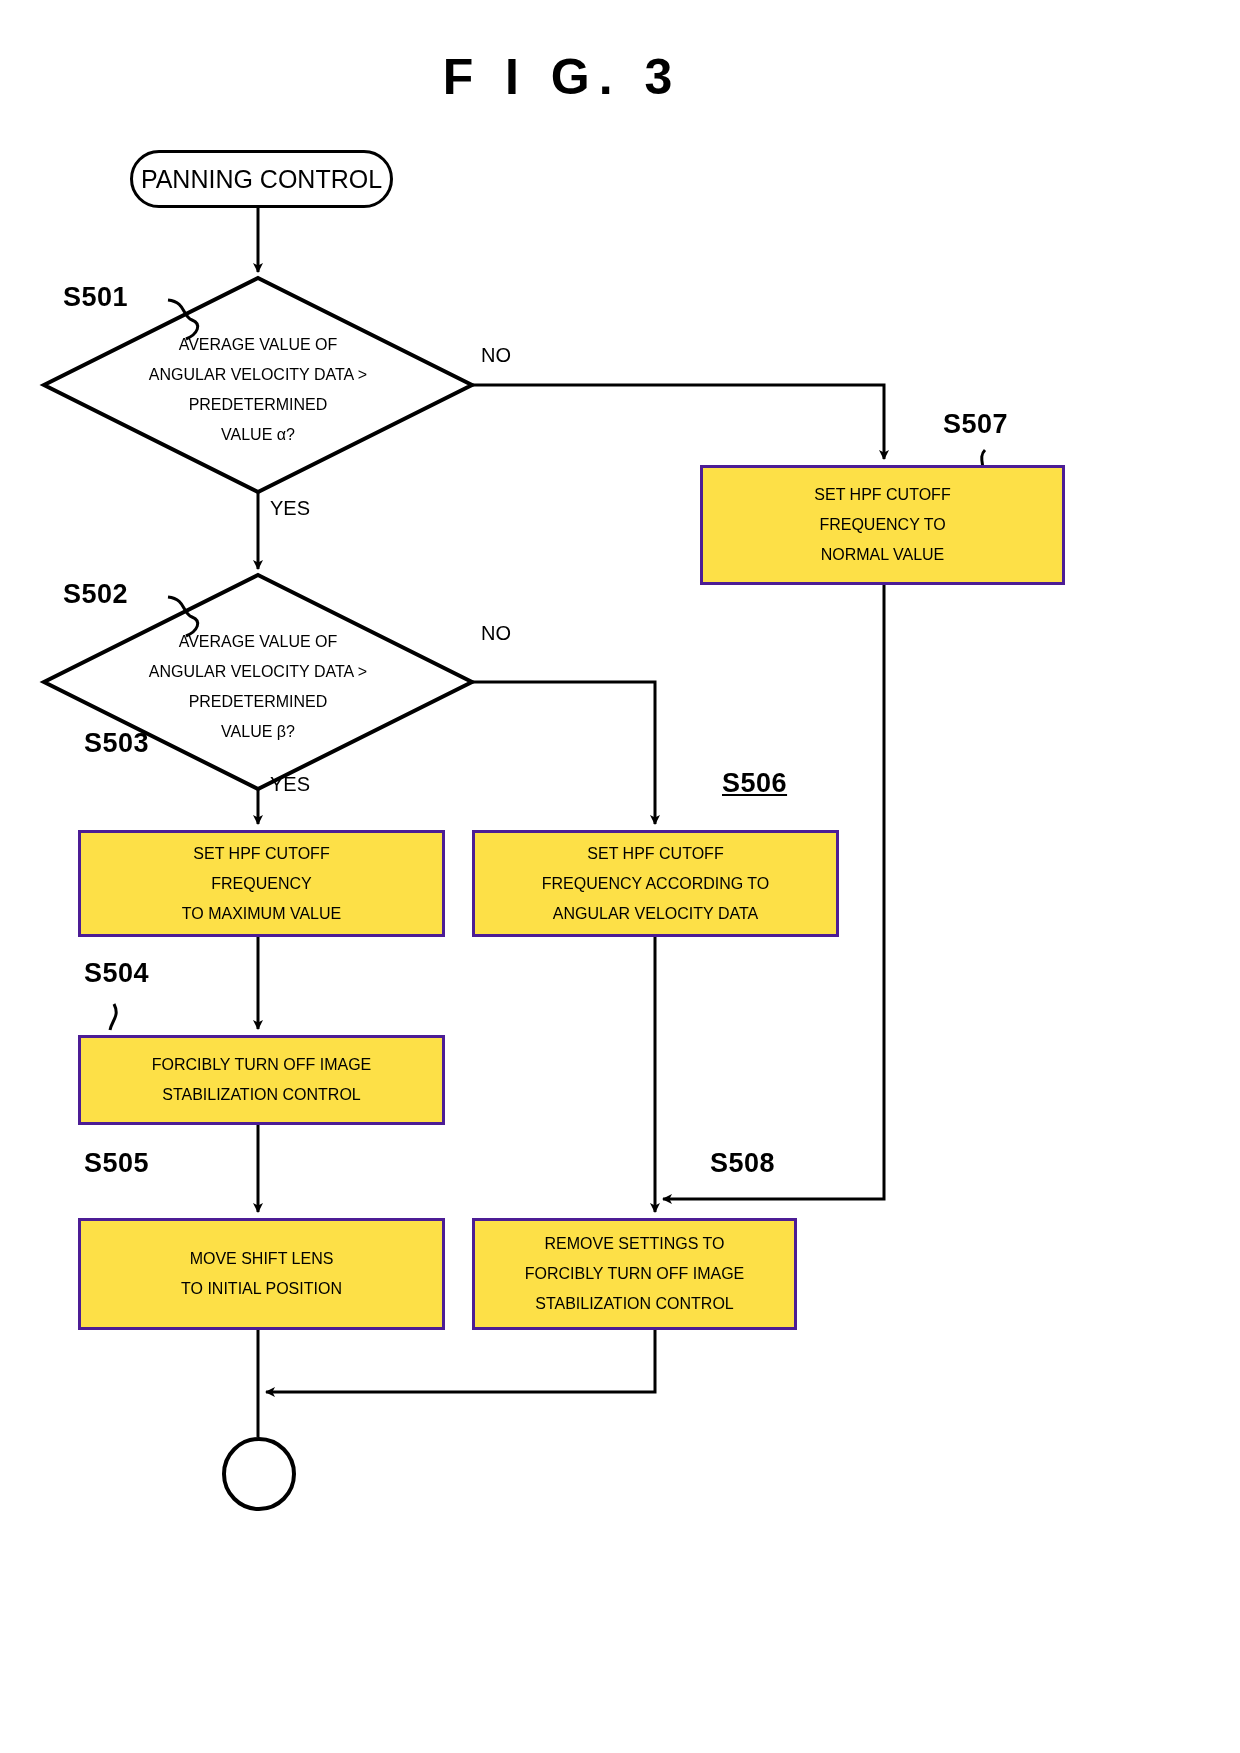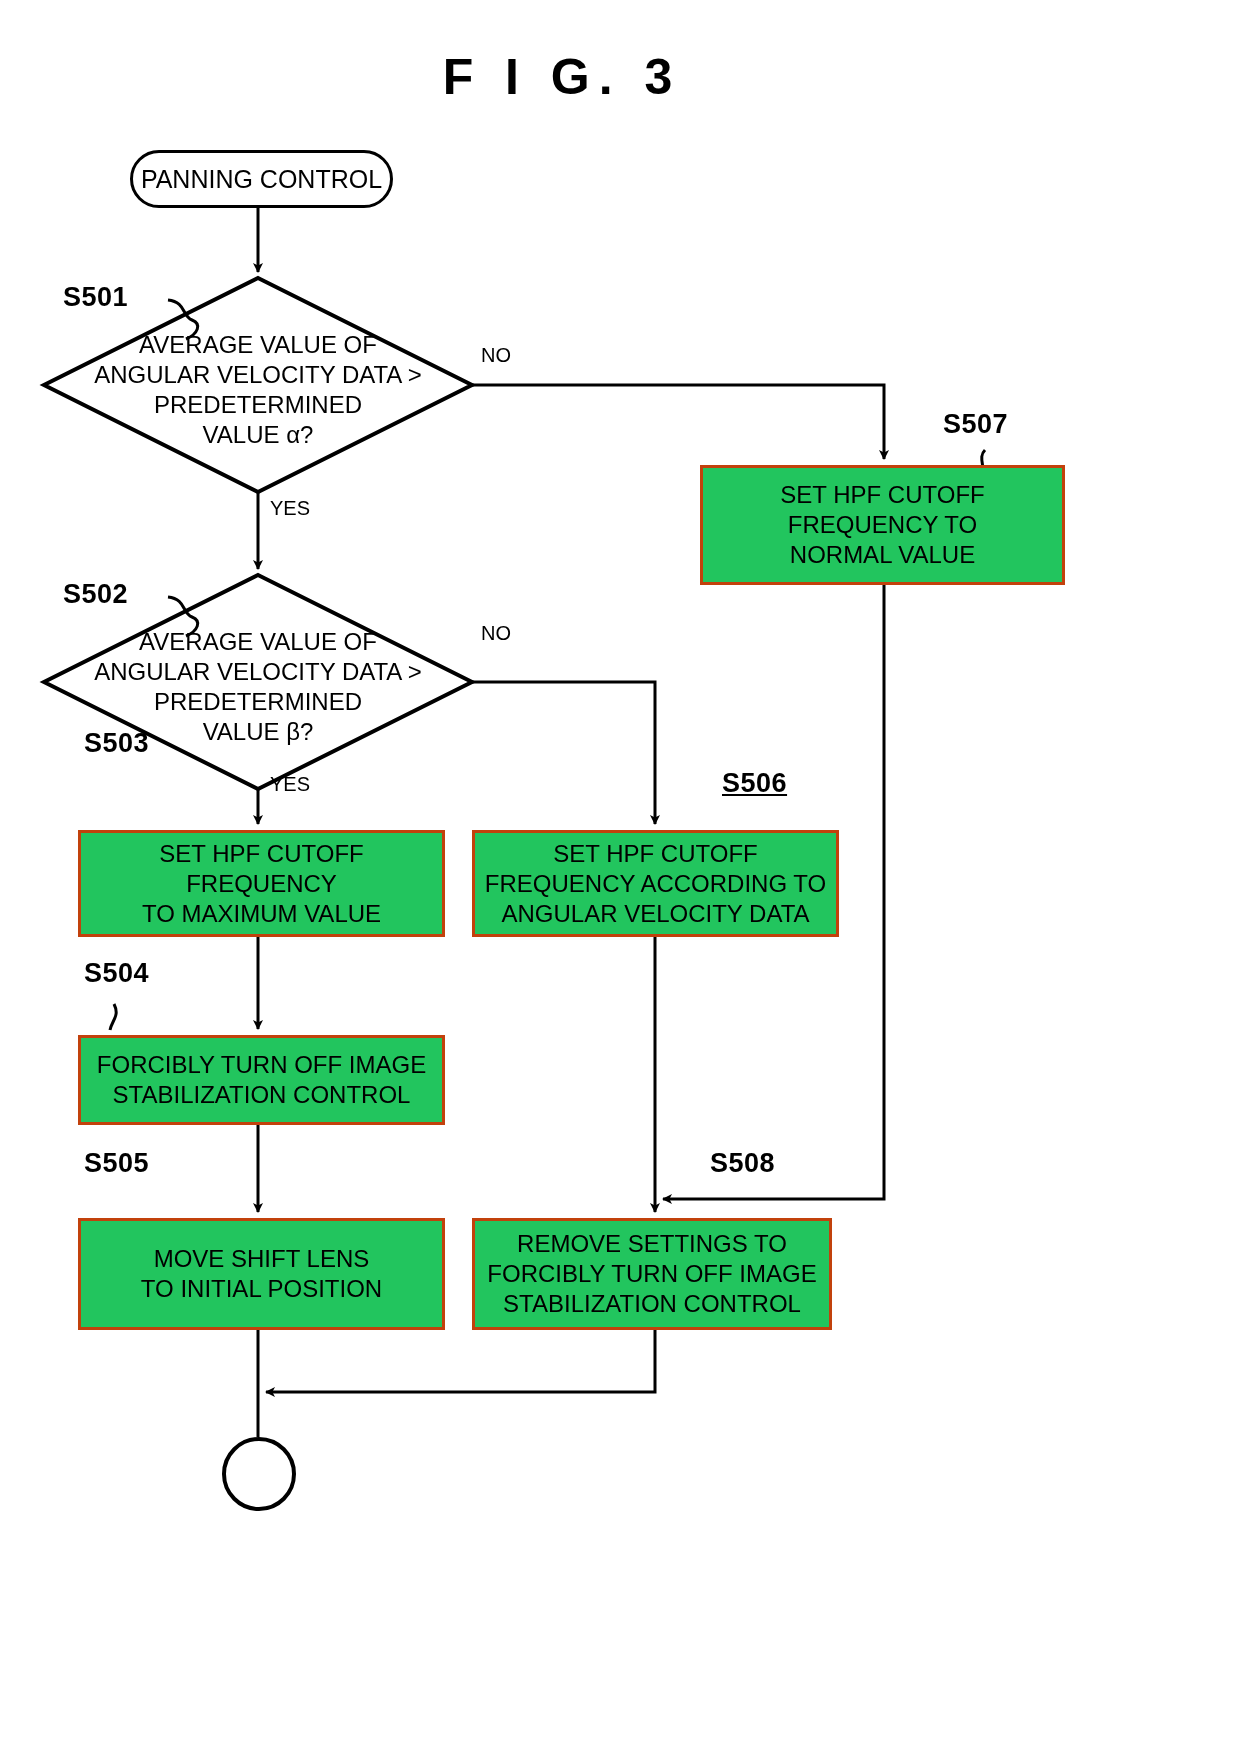--- a/index.html
+++ b/index.html
@@ -36,21 +36,21 @@
     position: absolute;
     left: 0;
     top: 0;
     width: 1240px;
     height: 1753px;
   }
   
   .node-text {
     position: absolute;
     text-align: center;
-    font-size: 24px;
+    font-size: 16px;
     line-height: 30px;
     font-family: "Liberation Sans", sans-serif;
     color: #000;
     white-space: pre-line;
     display: flex;
     align-items: center;
     justify-content: center;
   }
   .step-label {
     position: absolute;
@@ -77,23 +77,23 @@
     background: #fff;
   }
   #start-terminal .node-text {
     left: 0; top: 0; width: 100%; height: 100%;
     font-size: 25px;
     border-radius: 23px;
   }
   
   .proc-box {
     position: absolute;
-    border: 3px solid #c2410c;
+    border: 3px solid #4c1d95;
     box-sizing: border-box;
-    background: #22c55e;
+    background: #fde047;
   }
   .proc-box .node-text {
     left: 0; top: 0; width: 100%; height: 100%;
   }
   
   #end-terminal {
     position: absolute;
     left: 222px;
     top: 1437px;
     width: 74px;
@@ -213,21 +213,21 @@
   <div class="proc-box" style="left:78px; top:1035px; width:367px; height:90px;">
     <div class="node-text">FORCIBLY TURN OFF IMAGE
 STABILIZATION CONTROL</div>
   </div>
 
   <div class="proc-box" style="left:78px; top:1218px; width:367px; height:112px;">
     <div class="node-text">MOVE SHIFT LENS
 TO INITIAL POSITION</div>
   </div>
 
-  <div class="proc-box" style="left:472px; top:1218px; width:360px; height:112px;">
+  <div class="proc-box" style="left:472px; top:1218px; width:325px; height:112px;">
     <div class="node-text">REMOVE SETTINGS TO
 FORCIBLY TURN OFF IMAGE
 STABILIZATION CONTROL</div>
   </div>
 
   <div id="end-terminal"></div>
 
   <div class="step-label" style="left:63px; top:282px;">S501</div>
   <div class="step-label" style="left:63px; top:579px;">S502</div>
   <div class="step-label" style="left:943px; top:409px;">S507</div>

